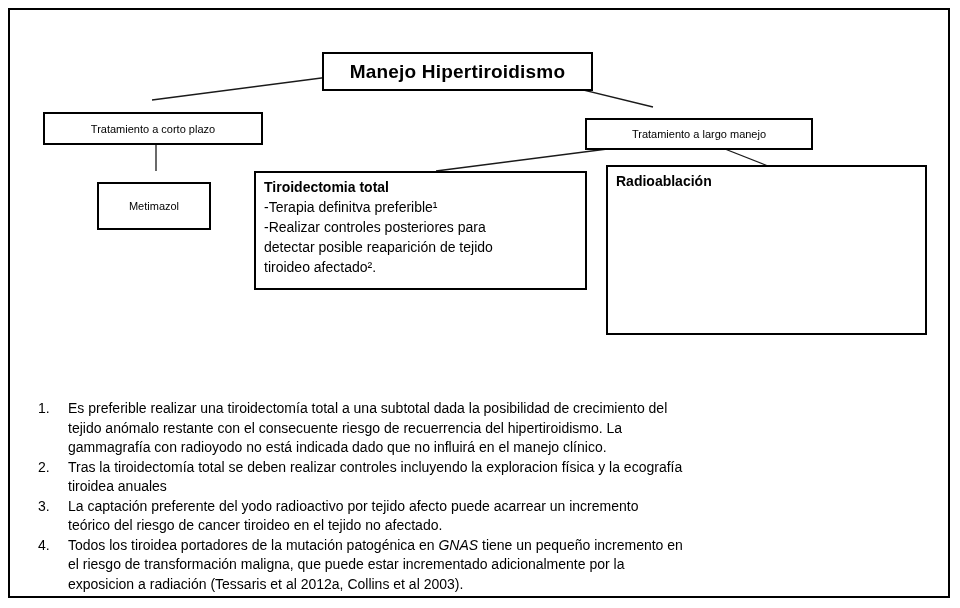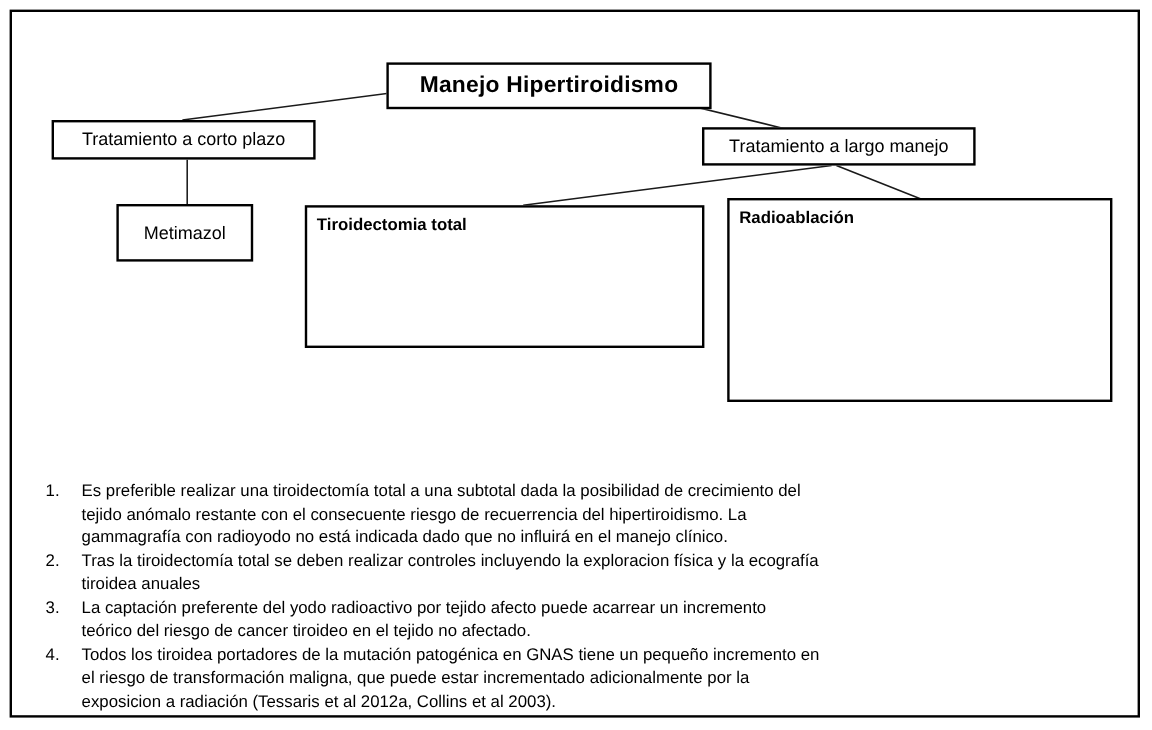--- a/index.html
+++ b/index.html
@@ -10,32 +10,32 @@
   .frame{
     position:absolute;left:8px;top:8px;width:942px;height:590px;
     border:2px solid #000;box-sizing:border-box;background:#fff;
   }
   .connectors{position:absolute;left:0;top:0;width:960px;height:608px;pointer-events:none;}
   .node{
     position:absolute;border:2px solid #000;box-sizing:border-box;background:#fff;
   }
   .center{display:flex;align-items:center;justify-content:center;text-align:center;}
   .title-box{font-weight:bold;font-size:19px;letter-spacing:.2px;margin-top:33px;}
-  .label-box{font-size:15px;}
+  .label-box{font-size:11px;margin-top:12px;}
   .detail-box{font-size:14px;line-height:20px;padding:4px 8px;}
   .detail-title{font-weight:bold;}
   .detail-body{white-space:pre-line;}
   .footnotes{
     position:absolute;left:38px;top:399px;width:884px;
     font-size:14px;line-height:19.5px;
   }
   .fn-row{display:flex;}
   .fn-num{flex:0 0 30px;width:30px;}
   .fn-text{white-space:pre-line;flex:1 1 auto;}
-  .gene{}
+  .gene{font-style:italic;}
 </style>
 </head>
 <body>
 
 <div class="frame"></div>
 
 <svg class="connectors" viewBox="0 0 960 608" xmlns="http://www.w3.org/2000/svg">
   <line x1="460" y1="60" x2="152" y2="100" stroke="#1a1a1a" stroke-width="1.3"></line>
   <line x1="460" y1="60" x2="653" y2="107" stroke="#1a1a1a" stroke-width="1.3"></line>
   <line x1="156" y1="133" x2="156" y2="171" stroke="#1a1a1a" stroke-width="1.3"></line>
@@ -54,20 +54,24 @@
 <div class="node center label-box" style="left:585px;top:106px;width:228px;height:32px;">
   <span>Tratamiento a largo manejo</span>
 </div>
 
 <div class="node center label-box" style="left:97px;top:170px;width:114px;height:48px;">
   <span>Metimazol</span>
 </div>
 
 <div class="node detail-box" style="left:254px;top:171px;width:333px;height:119px;">
   <div class="detail-title">Tiroidectomia total</div>
+  <div class="detail-body">-Terapia definitva preferible¹
+-Realizar controles posteriores para
+detectar posible reaparición de tejido
+tiroideo afectado².</div>
 </div>
 
 <div class="node detail-box" style="left:606px;top:165px;width:321px;height:170px;">
   <div class="detail-title">Radioablación</div>
 </div>
 
 <div class="footnotes">
   <div class="fn-row">
     <span class="fn-num">1.</span>
     <div class="fn-text">Es preferible realizar una tiroidectomía total a una subtotal dada la  posibilidad de crecimiento del

